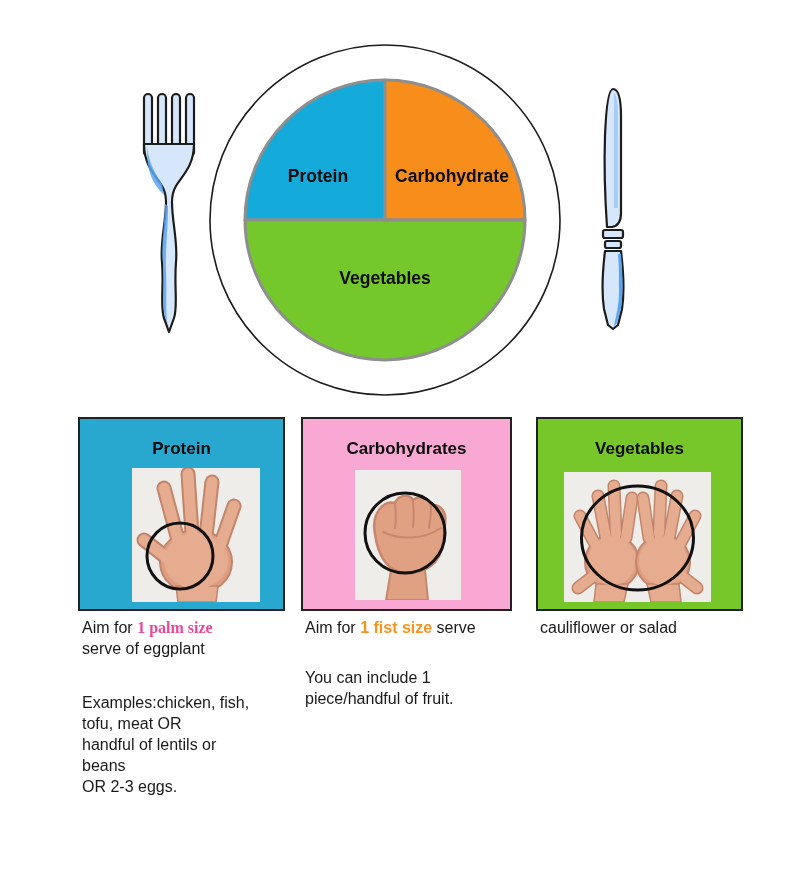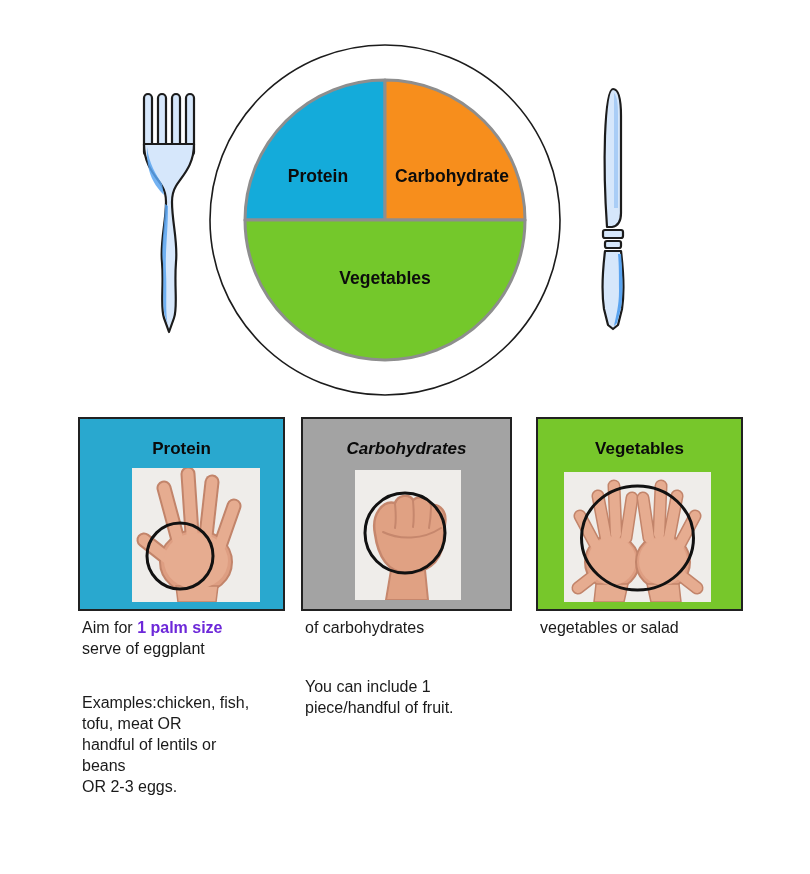--- a/index.html
+++ b/index.html
@@ -19,21 +19,21 @@
   .pcol.c1{left:78px;width:207px;}
   .pcol.c2{left:301px;width:211px;}
   .pcol.c3{left:536px;width:207px;}
   .pbox{position:relative;height:194px;border:2px solid #212121;box-sizing:border-box;}
   .pbox-title{text-align:center;padding-top:20px;font-size:17px;font-weight:bold;color:#0a0a0a;}
   .photo{position:absolute;}
   .photo svg{display:block;width:100%;height:100%;}
   .ptext{margin-top:6px;padding-left:4px;font-size:16px;line-height:21px;color:#1a1a1a;}
   .lines{white-space:pre-line;}
   .examples{margin-top:33px;}
-  .note{margin-top:38px;}
+  .note{margin-top:29px;}
   .accent{font-weight:bold;}
 </style>
 </head>
 <body>
 
 <div class="canvas">
 
   <div class="abs fork-wrap">
     <svg viewBox="0 0 58 242" width="58" height="242">
       <g stroke="#1c1c1c" stroke-width="2.2" stroke-linejoin="round">
@@ -94,51 +94,51 @@
               <path d="M88,78 L102,38"></path>
               <path d="M40,94 L12,72"></path>
           </g>
           <path d="M44,118 L86,118 L84,134 L46,134 Z" fill="#E6AC90" stroke="#C2846A" stroke-width="1.5"></path>
           <ellipse cx="64" cy="93" rx="32" ry="28" fill="#E6AC90"></ellipse>
           <circle cx="48" cy="88" r="33" fill="none" stroke="#111111" stroke-width="3"></circle>
         </svg>
       </div>
     </div>
     <div class="ptext">
-      <div class="aim"><span>Aim for </span><span class="accent" style="color: #6d28d9;">1 palm size</span><span></span></div>
+      <div class="aim"><span>Aim for </span><span class="accent" style="color: #ec4899; font-family: Liberation Serif, serif;">1 palm size</span><span></span></div>
       <div>serve of eggplant</div>
       <div class="examples lines">Examples:chicken, fish,
 tofu, meat OR
 handful of lentils or
 beans
 OR 2-3 eggs.</div>
       <div class="note lines"></div>
     </div>
   </div>
 
   <div class="pcol c2">
-    <div class="pbox" style="background: #a3a3a3; font-style: italic;">
+    <div class="pbox" style="background: #f9a8d4;">
       <div class="pbox-title">Carbohydrates</div>
       <div class="photo" style="left:52px;top:51px;width:106px;height:130px;">
         <svg viewBox="0 0 106 130">
           <rect width="106" height="130" fill="#EFEDEA"></rect>
           <path d="M36,100 L70,100 L73,130 L31,130 Z" fill="#E0A183" stroke="#C6876D" stroke-width="2"></path>
           <path d="M20,64 C16,44 28,30 40,33 C43,25 54,23 58,30 C64,25 74,27 76,35 C86,34 92,42 90,54 L88,74 C85,94 70,103 52,103 C33,103 23,86 20,64 Z" fill="#E0A183" stroke="#C6876D" stroke-width="2.5" stroke-linejoin="round"></path>
           <g stroke="#C6876D" stroke-width="2" fill="none" stroke-linecap="round">
             <path d="M40,34 C41,44 41,52 40,58"></path>
             <path d="M58,31 C59,42 59,50 58,57"></path>
             <path d="M76,36 C76,45 75,52 74,58"></path>
             <path d="M28,62 C44,70 68,70 86,58"></path>
           </g>
           <circle cx="50" cy="63" r="40" fill="none" stroke="#111111" stroke-width="3"></circle>
         </svg>
       </div>
     </div>
     <div class="ptext">
-      <div>of carbohydrates</div>
+      <div class="aim"><span>Aim for </span><span class="accent" style="color: rgb(247, 148, 30);">1 fist size</span><span> serve</span></div>
       <div class="note lines">You can include 1
 piece/handful of fruit.</div>
     </div>
   </div>
 
   <div class="pcol c3">
     <div class="pbox" style="background: rgb(119, 199, 43);">
       <div class="pbox-title">Vegetables</div>
       <div class="photo" style="left:26px;top:53px;width:147px;height:130px;">
         <svg viewBox="0 0 147 130">
@@ -179,18 +179,18 @@
                 <path d="M32,102 L14,116"></path>
             </g>
             <path d="M32,112 L64,112 L60,130 L30,130 Z" fill="#E6AC90" stroke="#C2846A" stroke-width="1.5"></path>
             <ellipse cx="48" cy="89" rx="24" ry="24" fill="#E6AC90"></ellipse>
           </g>
           <ellipse cx="73.5" cy="66" rx="56" ry="52" fill="none" stroke="#111111" stroke-width="3"></ellipse>
         </svg>
       </div>
     </div>
     <div class="ptext">
-      <div>vegetables or salad</div>
+      <div>cauliflower or salad</div>
       <div class="note lines"></div>
     </div>
   </div>
 
 </div>
 
 </body></html>

